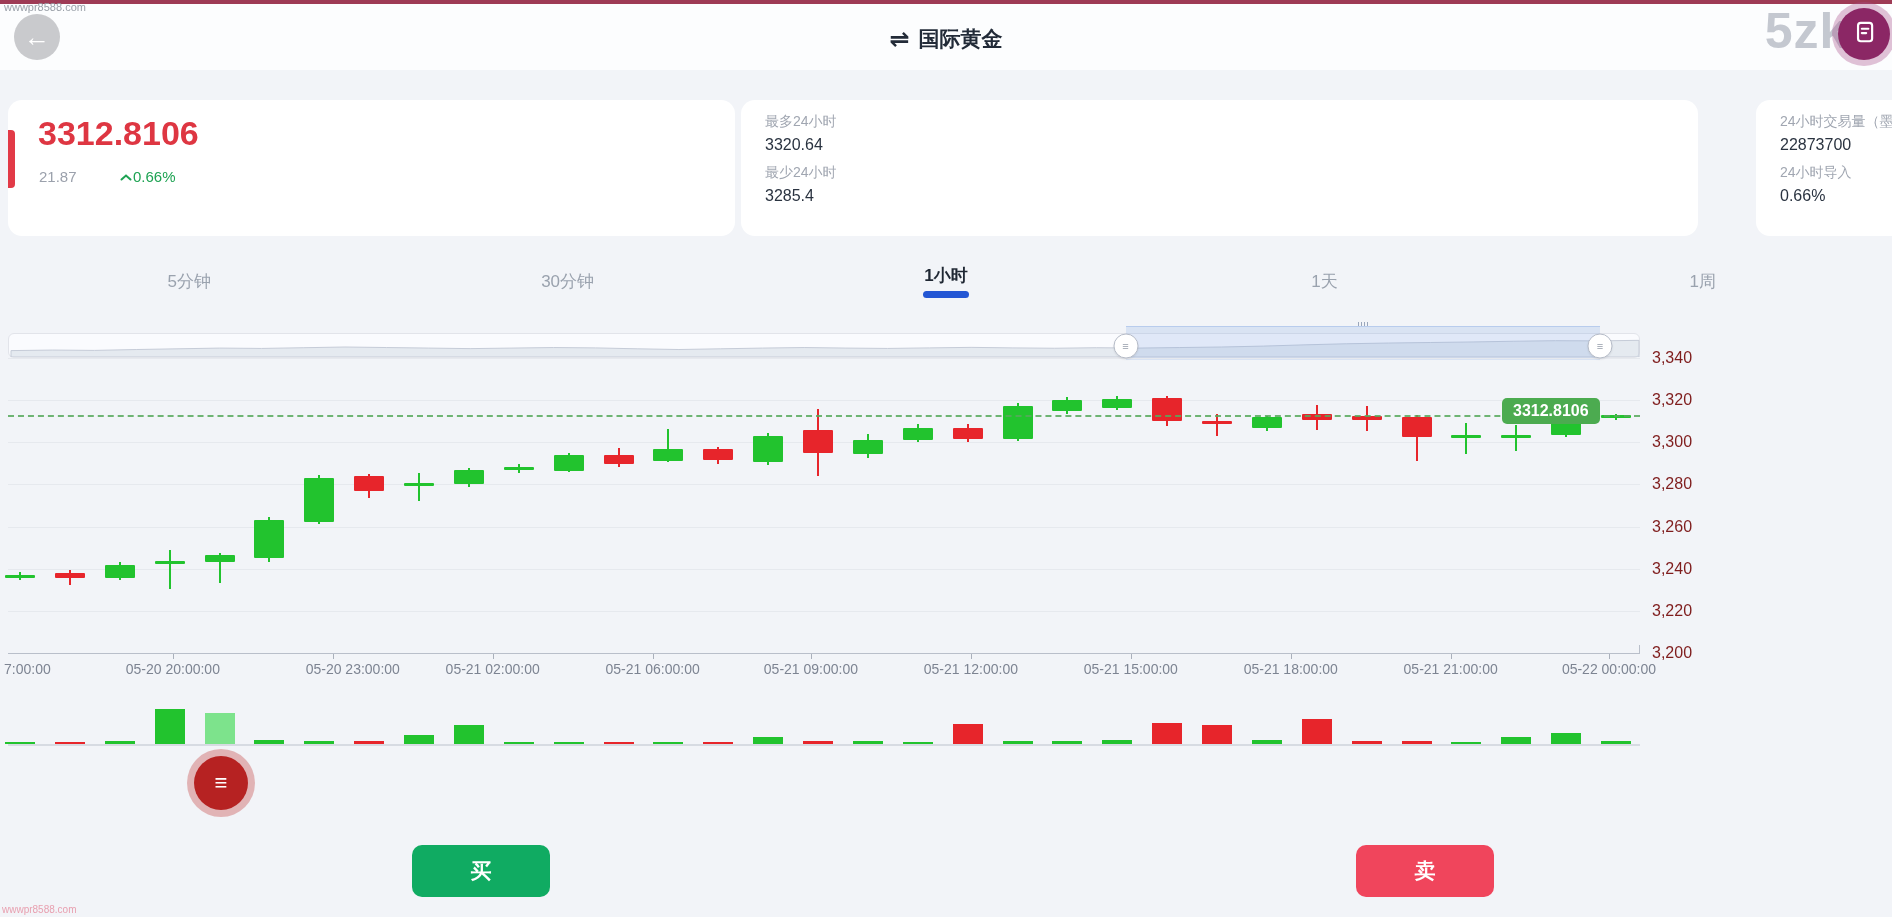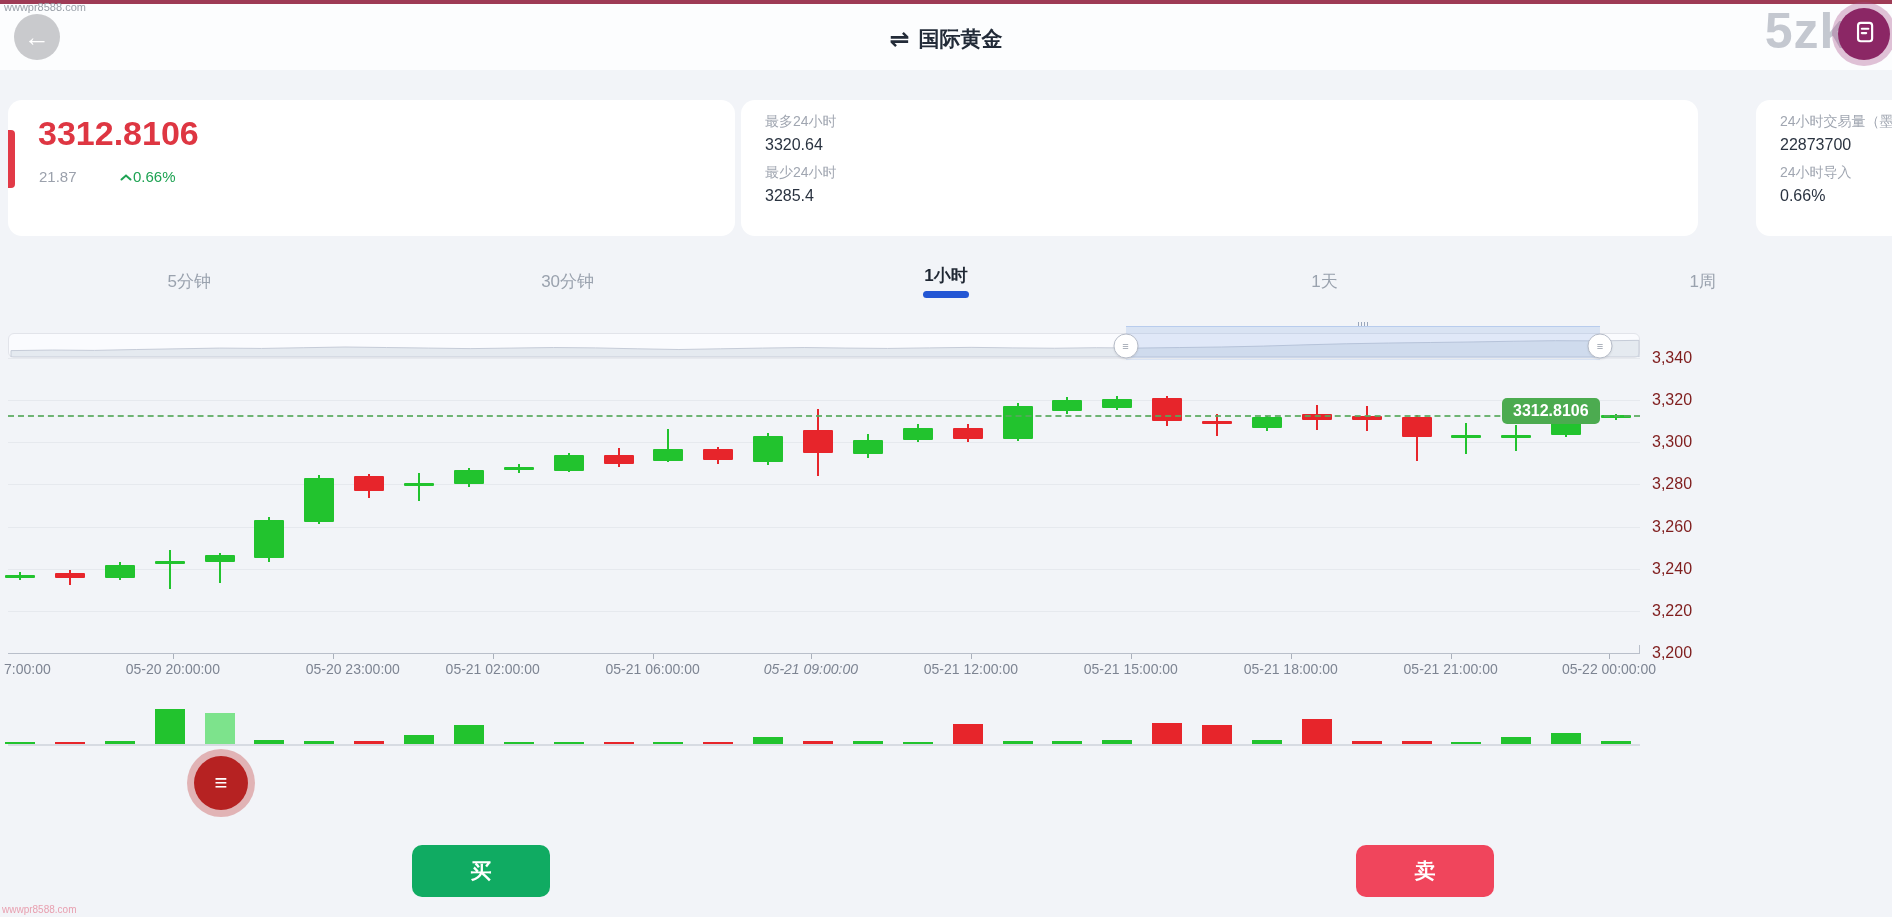--- a/index.html
+++ b/index.html
@@ -267,21 +267,21 @@
       <div class="ylab" style="top: 644px;">3,200</div>
       <div class="xlab" style="left: 4px;">7:00:00</div>
       <div class="xlab" style="left: 172.832px; transform: translateX(-50%);">05-20 20:00:00</div>
       <div class="tick" style="left: 172.832px;"></div>
       <div class="xlab" style="left: 332.768px; transform: translateX(-50%); margin-left: 20px;">05-20 23:00:00</div>
       <div class="tick" style="left: 332.768px;"></div>
       <div class="xlab" style="left: 492.704px; transform: translateX(-50%);">05-21 02:00:00</div>
       <div class="tick" style="left: 492.704px;"></div>
       <div class="xlab" style="left: 652.64px; transform: translateX(-50%);">05-21 06:00:00</div>
       <div class="tick" style="left: 652.64px;"></div>
-      <div class="xlab" style="left: 810.944px; transform: translateX(-50%); font-style: italic;">05-21 09:00:00</div>
+      <div class="xlab" style="left: 810.944px; transform: translateX(-50%);">05-21 09:00:00</div>
       <div class="tick" style="left: 810.944px;"></div>
       <div class="xlab" style="left: 970.88px; transform: translateX(-50%);">05-21 12:00:00</div>
       <div class="tick" style="left: 970.88px;"></div>
       <div class="xlab" style="left: 1130.82px; transform: translateX(-50%);">05-21 15:00:00</div>
       <div class="tick" style="left: 1130.82px;"></div>
       <div class="xlab" style="left: 1290.75px; transform: translateX(-50%);">05-21 18:00:00</div>
       <div class="tick" style="left: 1290.75px;"></div>
       <div class="xlab" style="left: 1450.69px; transform: translateX(-50%);">05-21 21:00:00</div>
       <div class="tick" style="left: 1450.69px;"></div>
       <div class="xlab" style="left: 1608.99px; transform: translateX(-50%);">05-22 00:00:00</div>

